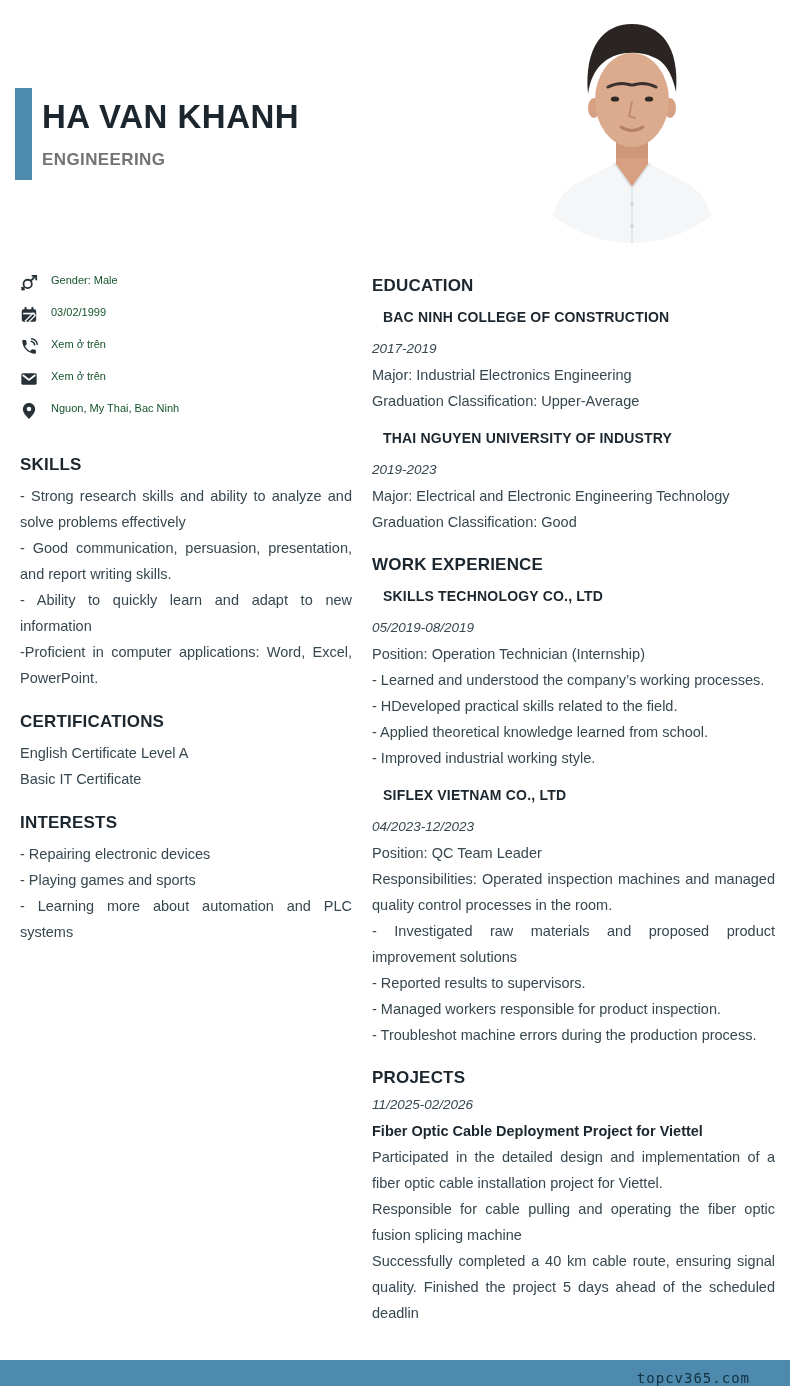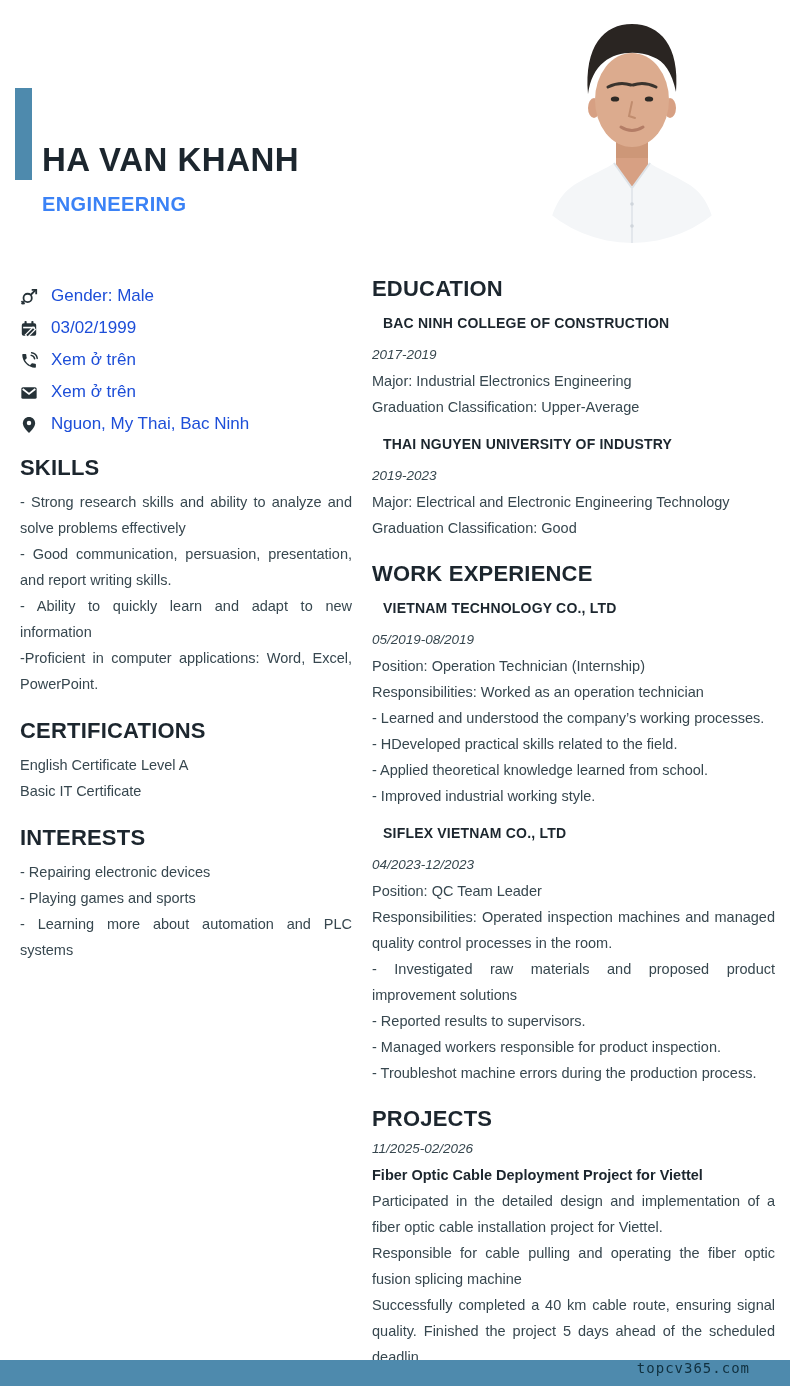--- a/index.html
+++ b/index.html
@@ -15,54 +15,54 @@
     color: #37474f;
   }
 
   
   .accent-bar {
     position: absolute;
     left: 15px; top: 88px;
     width: 17px; height: 92px;
     background: #4e8aad;
   }
-  .name-block { position: absolute; left: 42px; top: 98px; margin-top: 43px; }
+  .name-block { position: absolute; left: 42px; top: 98px; }
   .name {
     margin: 0;
     font-size: 33px;
     font-weight: bold;
     letter-spacing: 0.5px;
     color: #1c262e;
   }
   .role {
     margin: 14px 0 0 0;
-    font-size: 20px;
+    font-size: 17px;
     font-weight: bold;
     letter-spacing: 0.4px;
-    color: #3b82f6;
+    color: #737373;
   }
 
   
   .avatar { position: absolute; left: 542px; top: 8px; width: 180px; height: 235px; }
 
   
   .col-left  { position: absolute; left: 20px;  top: 274px; width: 332px; }
   .col-right { position: absolute; left: 372px; top: 276px; width: 403px; }
 
   
   .contact-item {
-    display: flex; align-items: flex-end;
+    display: flex; align-items: flex-start;
     height: 32px; gap: 13px;
-    font-size: 17px; color: #1d4ed8;
+    font-size: 11px; color: #14532d;
   }
   .contact-item svg { flex: 0 0 auto; display: block; }
 
   .section-h {
     margin: 0;
-    font-size: 22px;
+    font-size: 17px;
     font-weight: bold;
     color: #1c262e;
     letter-spacing: 0.2px;
   }
   .col-left .section-h { margin-top: 21px; margin-bottom: 8px; }
   .col-right .section-h { margin-bottom: 6px; }
   .col-right .section-h + * { margin-top: 0; }
   .gap-h { margin-top: 20px !important; }
 
   p.body {
@@ -99,21 +99,21 @@
     color: #1c262e;
   }
 
   
   .footer-bar {
     position: absolute;
     left: 0; bottom: 0;
     width: 100%; height: 26px;
     background: #4e8aad;
     display: flex;
-    align-items: flex-start;
+    align-items: flex-end;
     justify-content: flex-end;
     padding-right: 40px;
   }
   .footer-brand {
     font-family: "DejaVu Sans Mono", "Liberation Mono", monospace;
     font-size: 14px;
     letter-spacing: 1px;
     color: #10303f;
   }
 </style>
@@ -243,24 +243,23 @@
     <div class="entry">
       <p class="subhead">THAI NGUYEN UNIVERSITY OF INDUSTRY</p>
       <p class="period">2019-2023</p>
       <p class="body plain">Major: Electrical and Electronic Engineering Technology</p>
       <p class="body plain">Graduation Classification: Good</p>
     </div>
 
     <h3 class="section-h gap-h">WORK EXPERIENCE</h3>
 
     <div class="entry">
-      <p class="subhead">VIETNAM TECHNOLOGY CO., LTD</p>
+      <p class="subhead">SKILLS TECHNOLOGY CO., LTD</p>
       <p class="period">05/2019-08/2019</p>
       <p class="body plain">Position: Operation Technician (Internship)</p>
-      <p class="body plain">Responsibilities: Worked as an operation technician</p>
       <p class="body plain">- Learned and understood the company’s working processes.</p>
       <p class="body plain">- HDeveloped practical skills related to the field.</p>
       <p class="body plain">- Applied theoretical knowledge learned from school.</p>
       <p class="body plain">- Improved industrial working style.</p>
     </div>
 
     <div class="entry">
       <p class="subhead">SIFLEX VIETNAM CO., LTD</p>
       <p class="period">04/2023-12/2023</p>
       <p class="body plain">Position: QC Team Leader</p>

